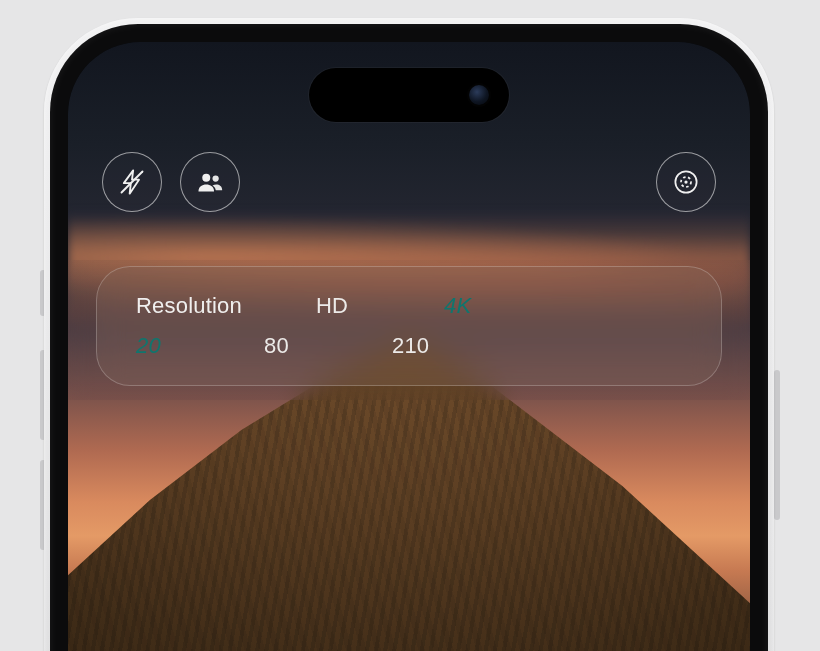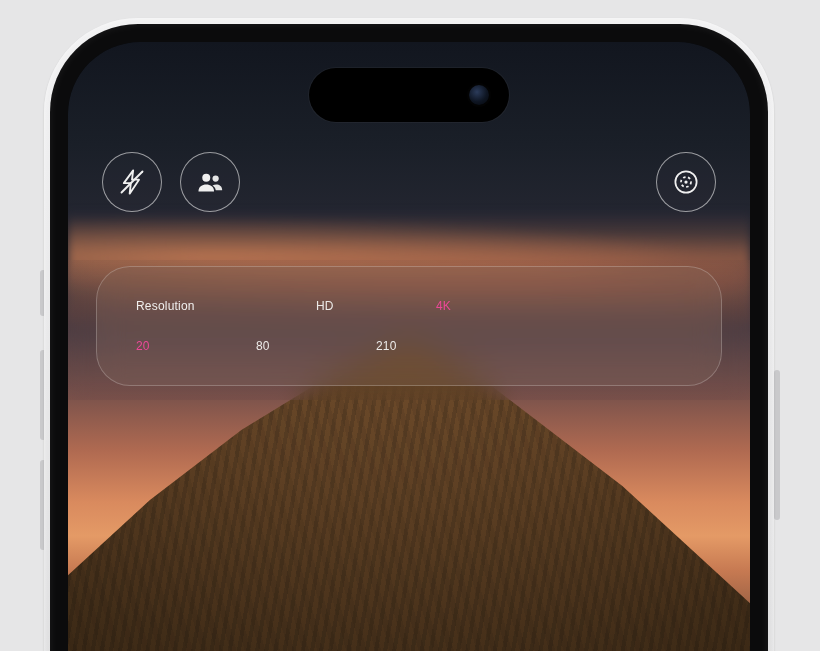--- a/index.html
+++ b/index.html
@@ -127,30 +127,30 @@
   .panel{
     position:absolute;
     left:28px; right:28px; top:224px;
     height:120px;
     border-radius:34px;
     background:rgba(130,110,100,.28);
     box-shadow: inset 0 0 0 1px rgba(255,255,255,.22);
     backdrop-filter:blur(14px) saturate(120%);
     -webkit-backdrop-filter:blur(14px) saturate(120%);
     color:#e9e9e9;
-    font-size:12px;
+    font-size:22px;
     letter-spacing:.2px;
   }
   .row{position:absolute;left:40px;right:24px;height:28px;display:flex;align-items:center;}
   .row1{top:26px;}
   .row2{top:66px;}
   .label{width:180px;color:#f0efee;font-weight:400;}
-  .opts{flex:1;display:flex;gap:0;}
+  .opts{flex:1;display:flex;gap:8px;}
   .opt{width:120px;text-align:left;color:#eceae8;cursor:pointer;}
-  .opt.sel{color:#ec4899;}
+  .opt.sel{color:#0f766e;font-style:italic;}
 
 </style>
 </head>
 <body>
 <div class="stage">
 
   <div class="side-btn side-left1"></div>
   <div class="side-btn side-left2"></div>
   <div class="side-btn side-left3"></div>
   <div class="side-btn side-right"></div>

